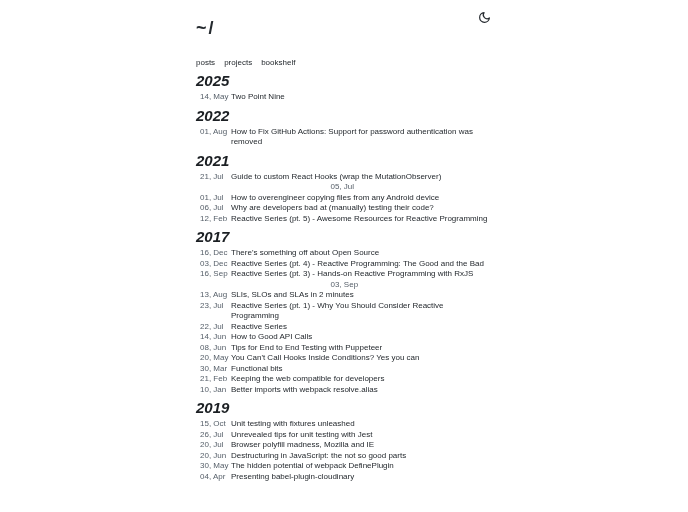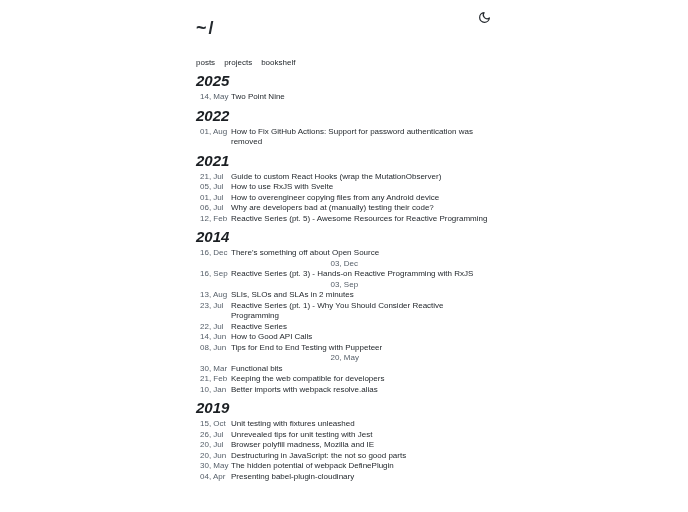--- a/index.html
+++ b/index.html
@@ -91,50 +91,50 @@
   <section class="year-section">
     <h2 class="year">2021</h2>
     <ul class="posts">
   <li class="post">
     <span class="date">21, Jul</span>
     <a class="title">Guide to custom React Hooks (wrap the MutationObserver)</a>
   </li>
 
   <li class="post">
     <span class="date">05, Jul</span>
-    <a class="title">How to use RxJS with Svelte</a>
   </li>
 
   <li class="post">
     <span class="date">01, Jul</span>
     <a class="title">How to overengineer copying files from any Android device</a>
   </li>
 
   <li class="post">
     <span class="date">06, Jul</span>
     <a class="title">Why are developers bad at (manually) testing their code?</a>
   </li>
 
   <li class="post">
     <span class="date">12, Feb</span>
     <a class="title">Reactive Series (pt. 5) - Awesome Resources for Reactive Programming</a>
   </li>
 </ul>
   </section>
 
   <section class="year-section">
-    <h2 class="year">2014</h2>
+    <h2 class="year">2017</h2>
     <ul class="posts">
   <li class="post">
     <span class="date">16, Dec</span>
     <a class="title">There's something off about Open Source</a>
   </li>
 
   <li class="post">
     <span class="date">03, Dec</span>
+    <a class="title">Reactive Series (pt. 4) - Reactive Programming: The Good and the Bad</a>
   </li>
 
   <li class="post">
     <span class="date">16, Sep</span>
     <a class="title">Reactive Series (pt. 3) - Hands-on Reactive Programming with RxJS</a>
   </li>
 
   <li class="post">
     <span class="date">03, Sep</span>
   </li>
@@ -159,20 +159,21 @@
     <a class="title">How to Good API Calls</a>
   </li>
 
   <li class="post">
     <span class="date">08, Jun</span>
     <a class="title">Tips for End to End Testing with Puppeteer</a>
   </li>
 
   <li class="post">
     <span class="date">20, May</span>
+    <a class="title">You Can't Call Hooks Inside Conditions? Yes you can</a>
   </li>
 
   <li class="post">
     <span class="date">30, Mar</span>
     <a class="title">Functional bits</a>
   </li>
 
   <li class="post">
     <span class="date">21, Feb</span>
     <a class="title">Keeping the web compatible for developers</a>

